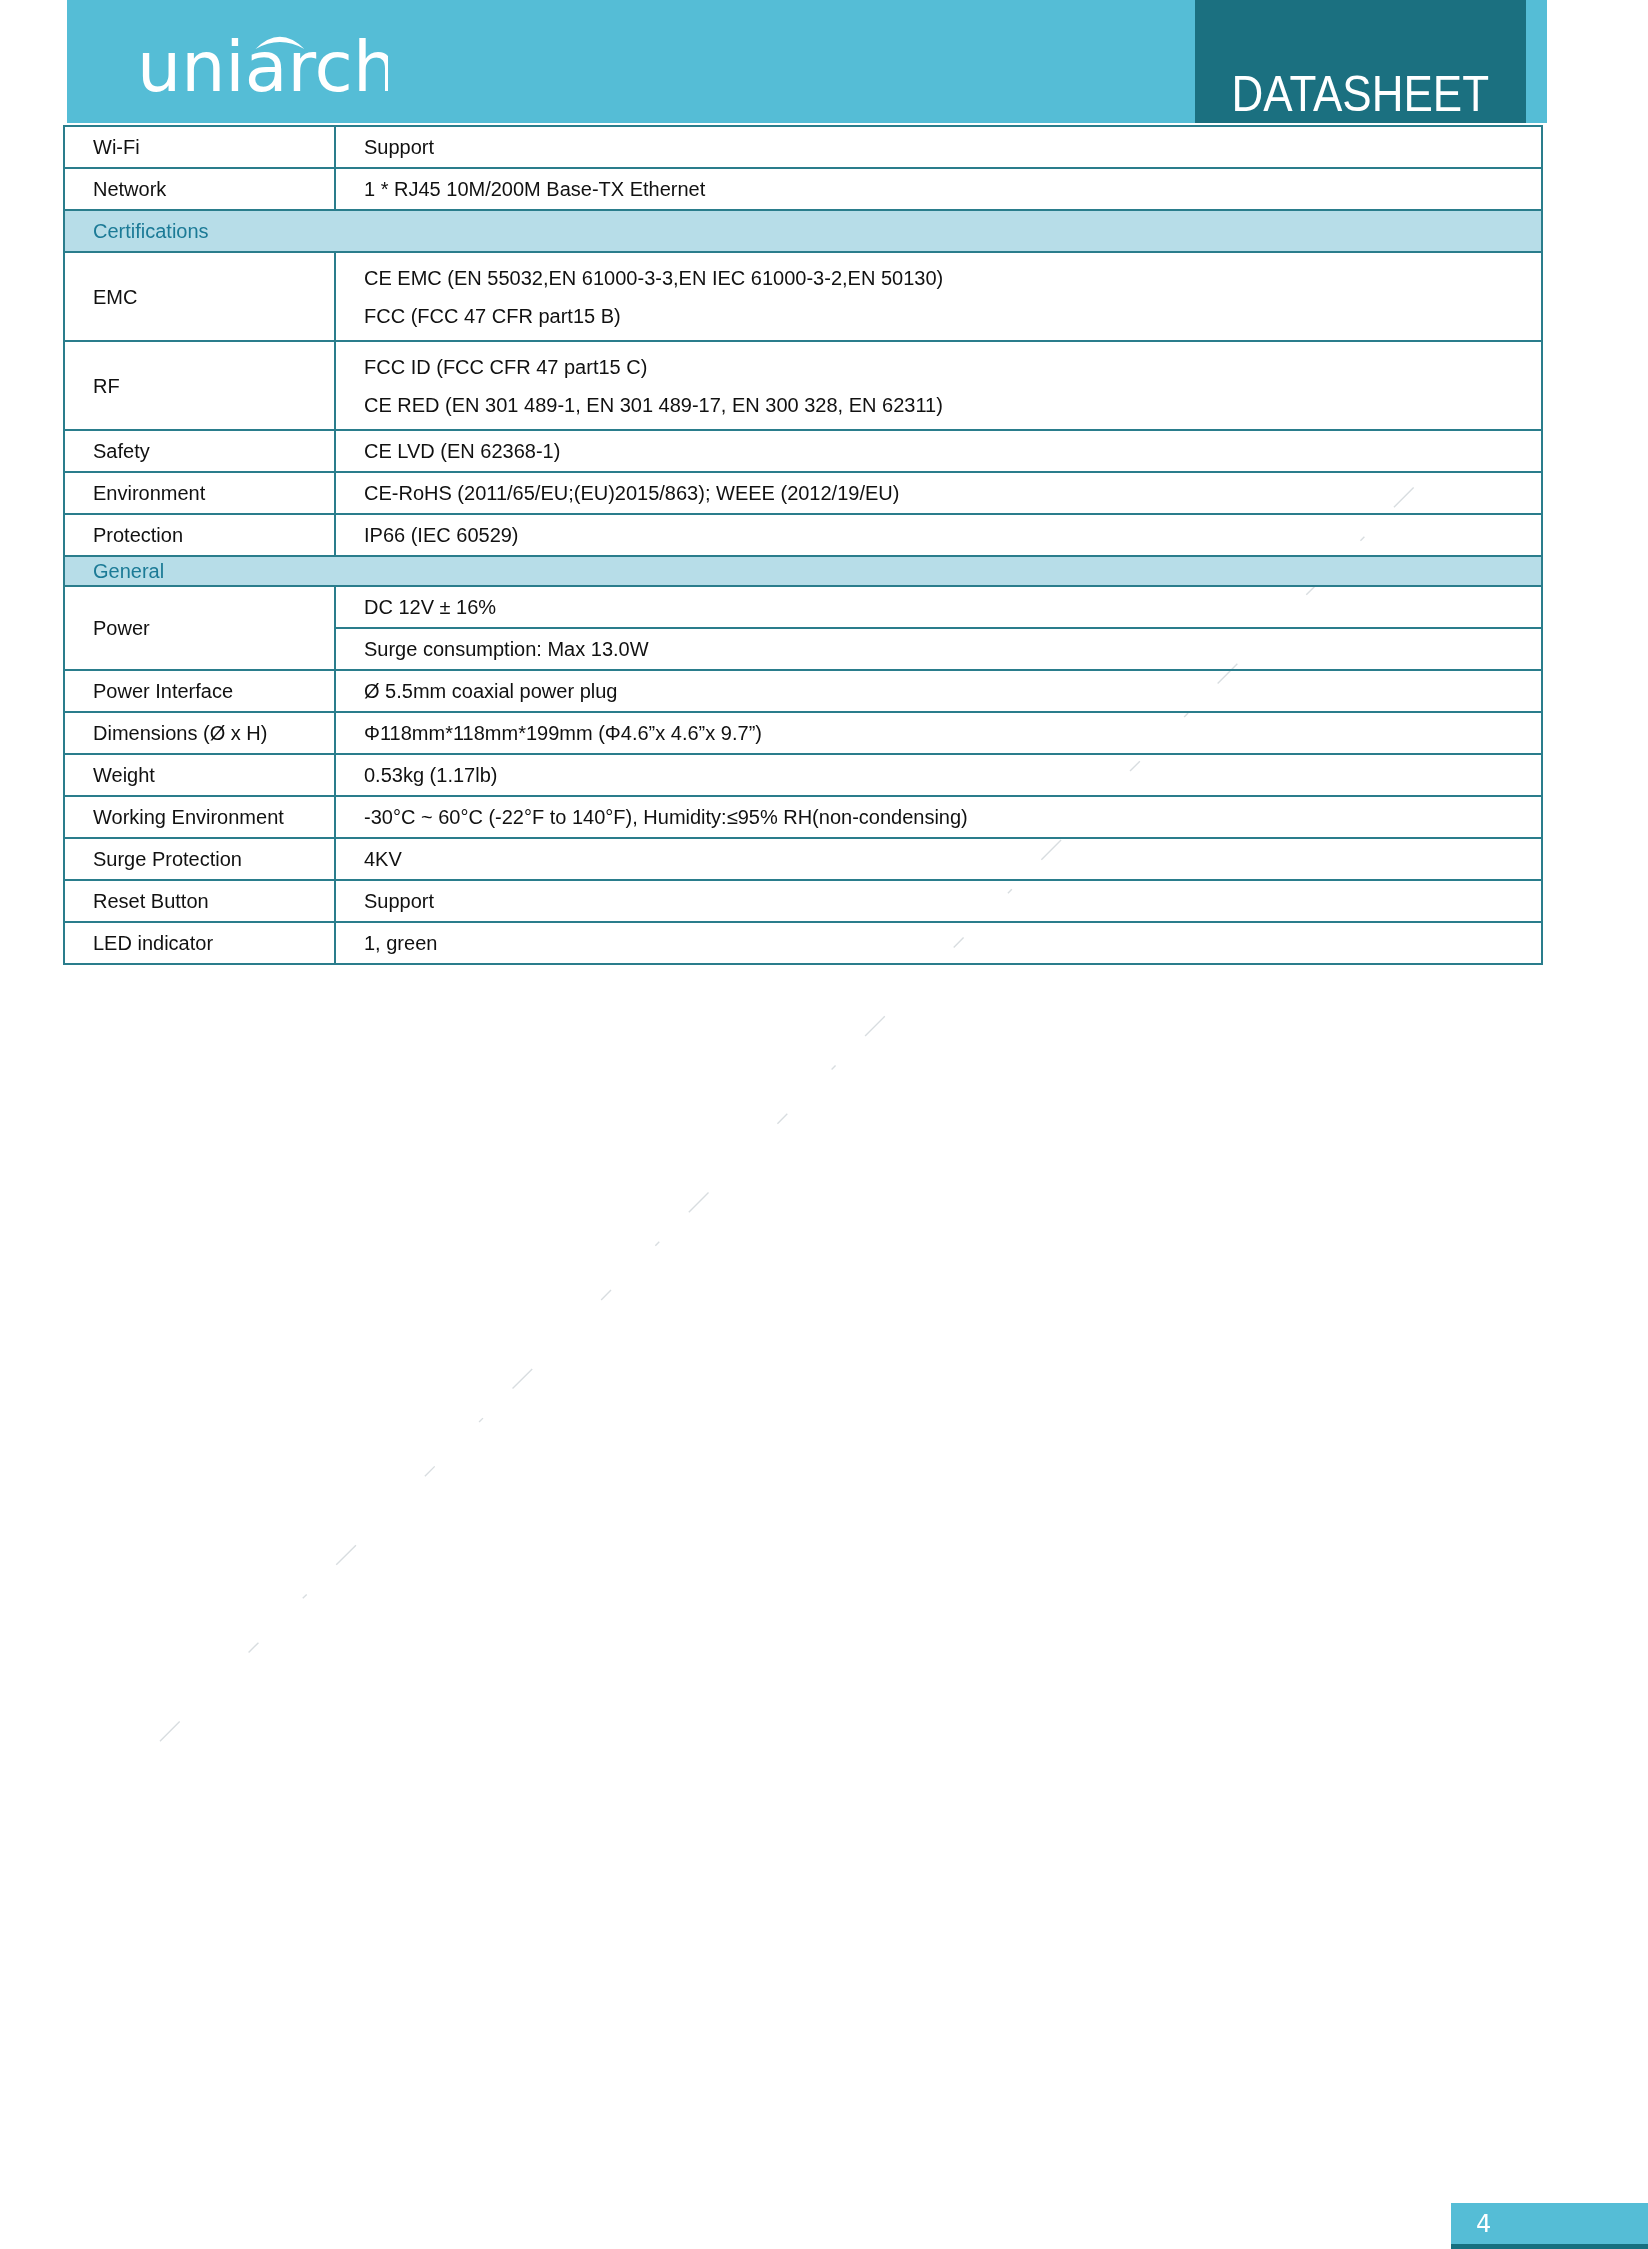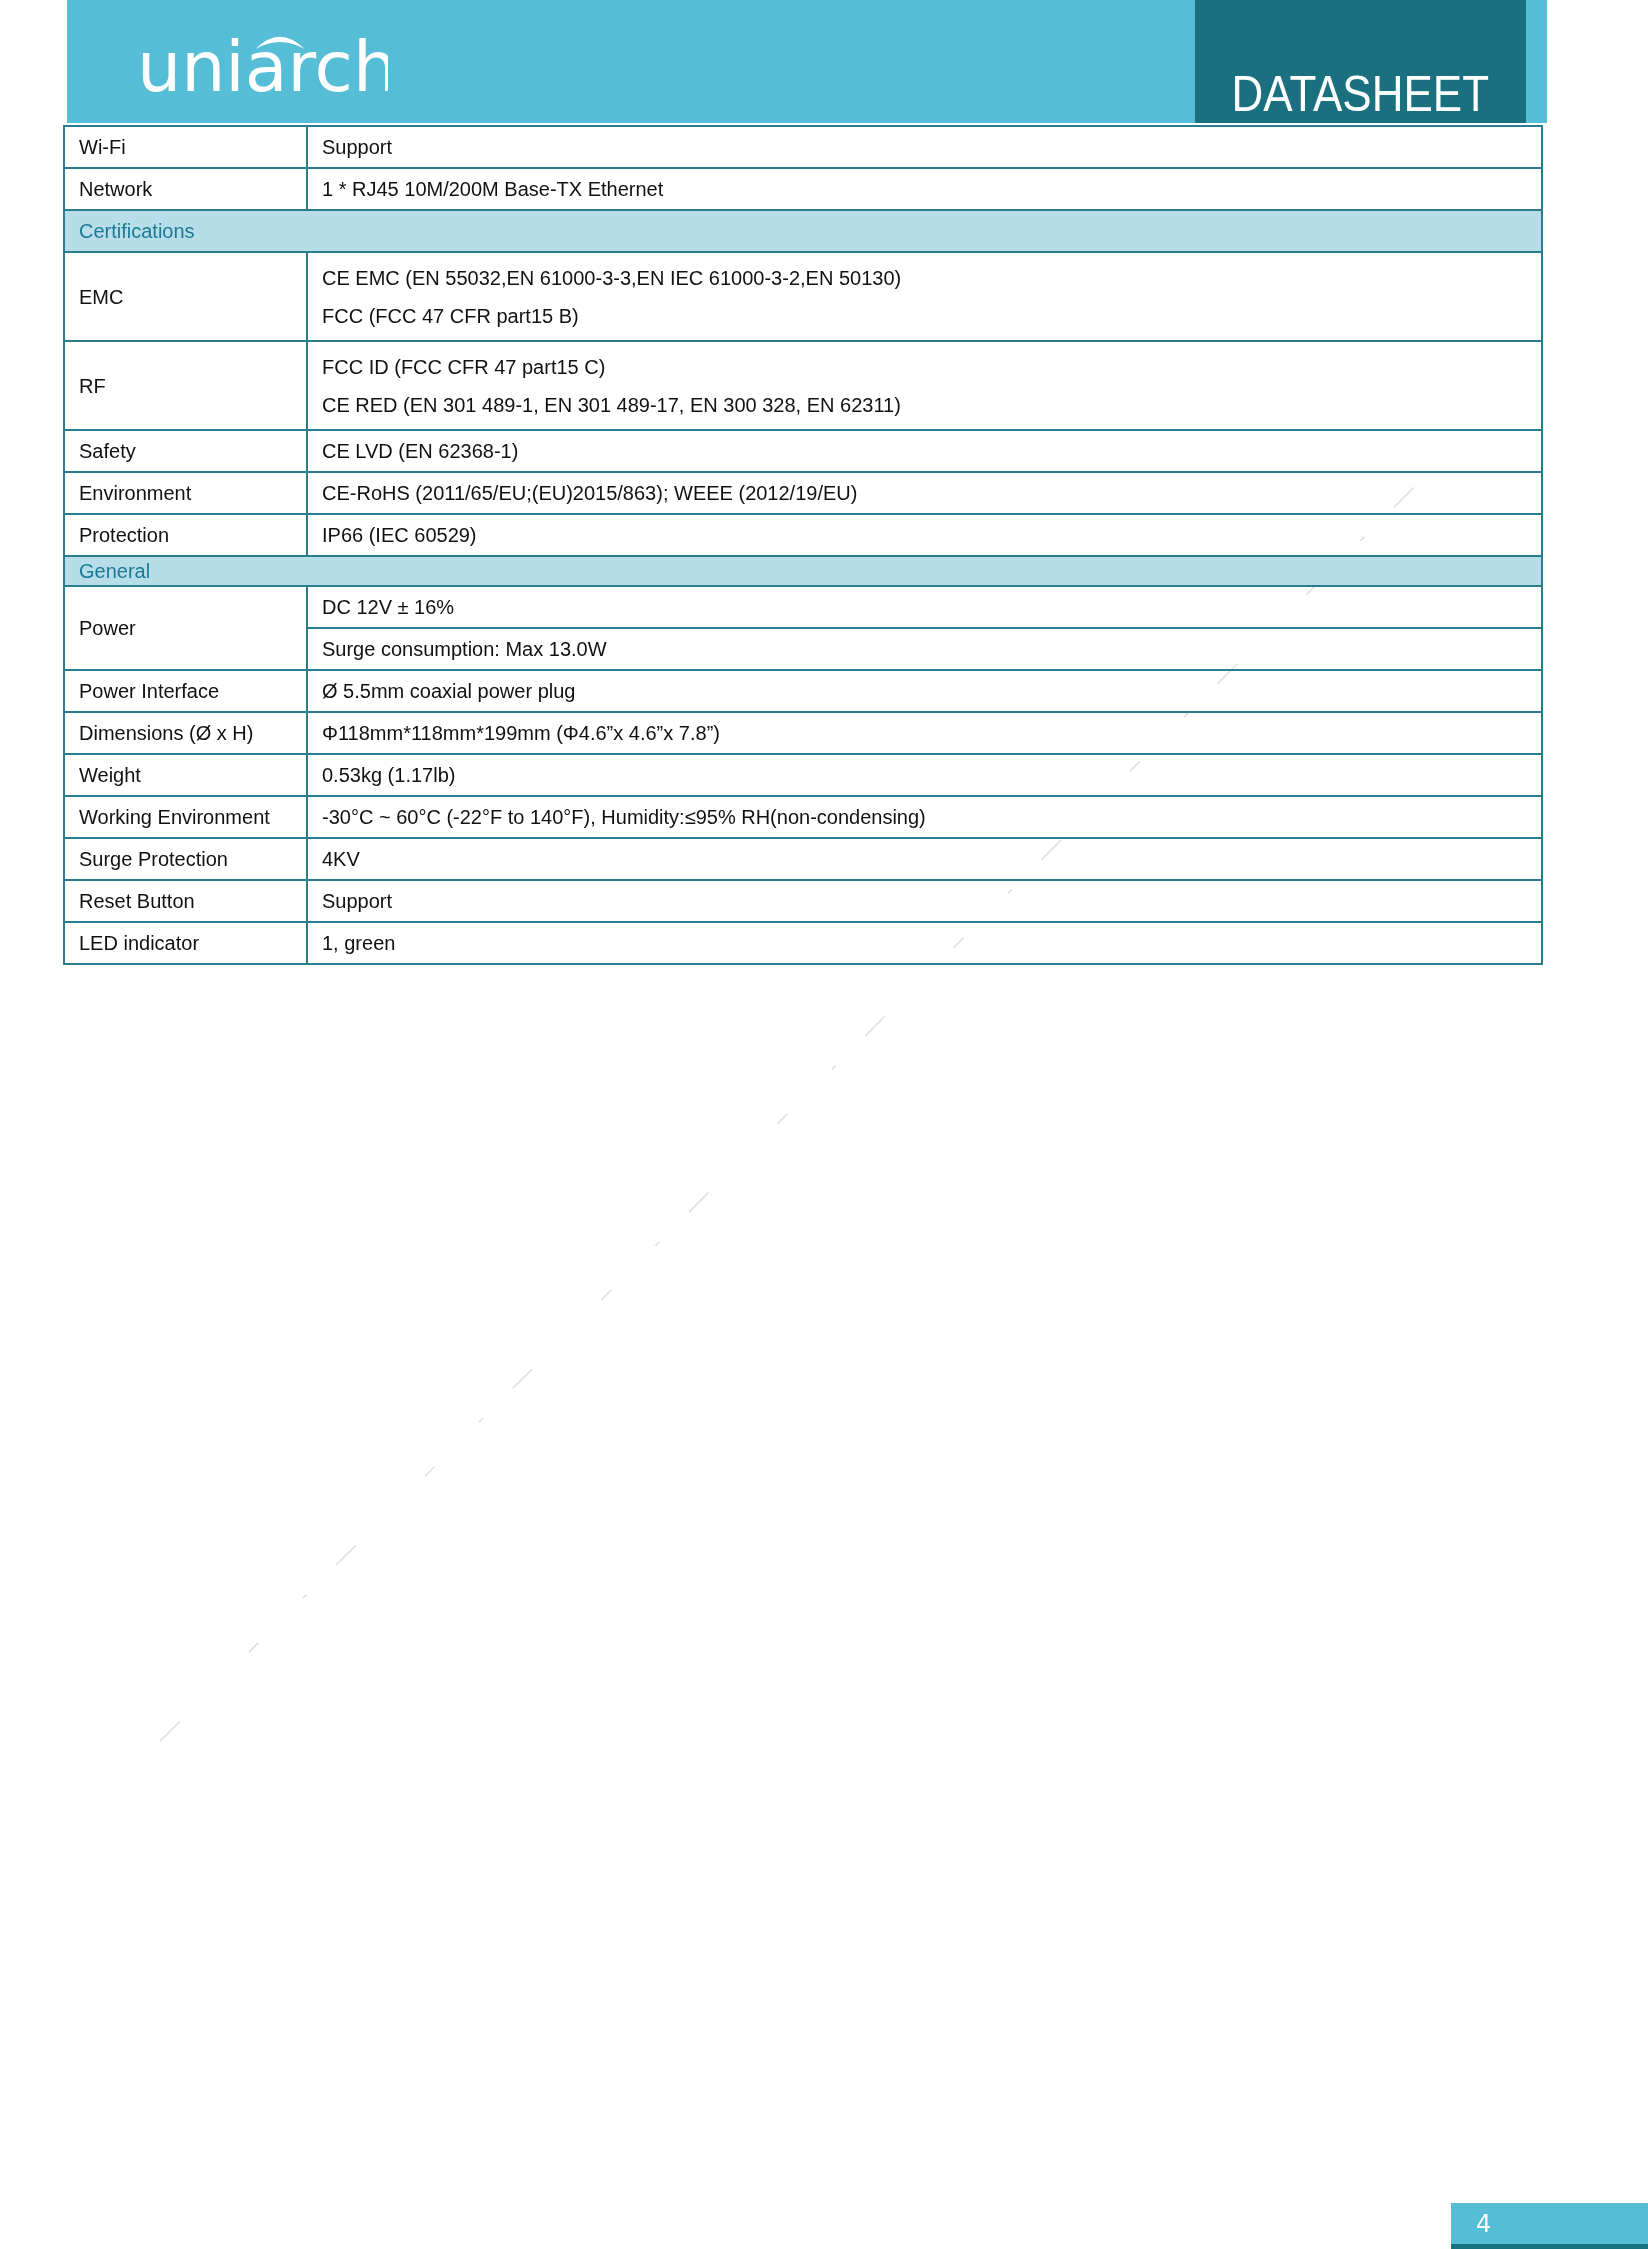--- a/index.html
+++ b/index.html
@@ -5,21 +5,21 @@
   html, body { margin:0; padding:0; background:#ffffff; }
   body { width:1649px; height:2250px; position:relative; overflow:hidden;
          font-family:"Liberation Sans", "DejaVu Sans", sans-serif; color:#111; }
   .header-band { position:absolute; left:47px; top:0; width:1480px; height:123px; background:#55bdd6;margin-left:20px; }
   .logo { position:absolute; left:70px; top:21px; width:251px; height:84px; }
   .datasheet-box { position:absolute; left:1195px; top:0; width:331px; height:123px; background:#1b7080;
                    display:flex; align-items:flex-end; justify-content:center; }
   .datasheet-title { color:#fff; font-size:50px; font-family:"Liberation Sans", sans-serif; letter-spacing:0px; transform:scaleX(0.88); }
   .spec-table { position:absolute; left:63px; top:125px; width:1480px; border-collapse:collapse;
                 font-size:20px; table-layout:fixed; }
-  .spec-table td { border:2.1px solid #2a7d8c; padding:0 14px; vertical-align:middle; line-height:1.2; }
+  .spec-table td { border:2.1px solid #2a7d8c; padding:0 28px; vertical-align:middle; line-height:1.2; }
   .spec-table td.label { width:213px; }
   .spec-table tr.r1 td { height:40px; }
   .spec-table tr.r2 td.dual { padding-top:5.6px; padding-bottom:5.6px;margin-top:32px; }
   .spec-table .dual-line { display:block; height:38px; line-height:38px; }
   .spec-table tr.section td { background:#b7dde8; color:#1b7a96; height:28px; }
   .footer-box { position:absolute; left:1451px; top:2203px; width:198px; height:47px; background:#55bdd6; }
   .footer-strip { position:absolute; left:0; bottom:0; width:100%; height:5.6px; background:#167080; }
   .page-number { position:absolute; left:25px; top:7px; color:#fff; font-size:24px; font-family:"DejaVu Sans", sans-serif; }
   .watermark { position:absolute; left:0; top:0; width:1649px; height:2250px; pointer-events:none; }
 </style>
@@ -88,21 +88,21 @@
   </tr>
   <tr class="r1">
     <td>Surge consumption: Max 13.0W</td>
   </tr>
   <tr class="r1">
     <td class="label">Power Interface</td>
     <td>Ø 5.5mm coaxial power plug</td>
   </tr>
   <tr class="r1">
     <td class="label">Dimensions (Ø x H)</td>
-    <td>Φ118mm*118mm*199mm (Φ4.6”x 4.6”x 7.8”)</td>
+    <td>Φ118mm*118mm*199mm (Φ4.6”x 4.6”x 9.7”)</td>
   </tr>
   <tr class="r1">
     <td class="label">Weight</td>
     <td>0.53kg (1.17lb)</td>
   </tr>
   <tr class="r1">
     <td class="label">Working Environment</td>
     <td>-30°C ~ 60°C (-22°F to 140°F), Humidity:≤95% RH(non-condensing)</td>
   </tr>
   <tr class="r1">

